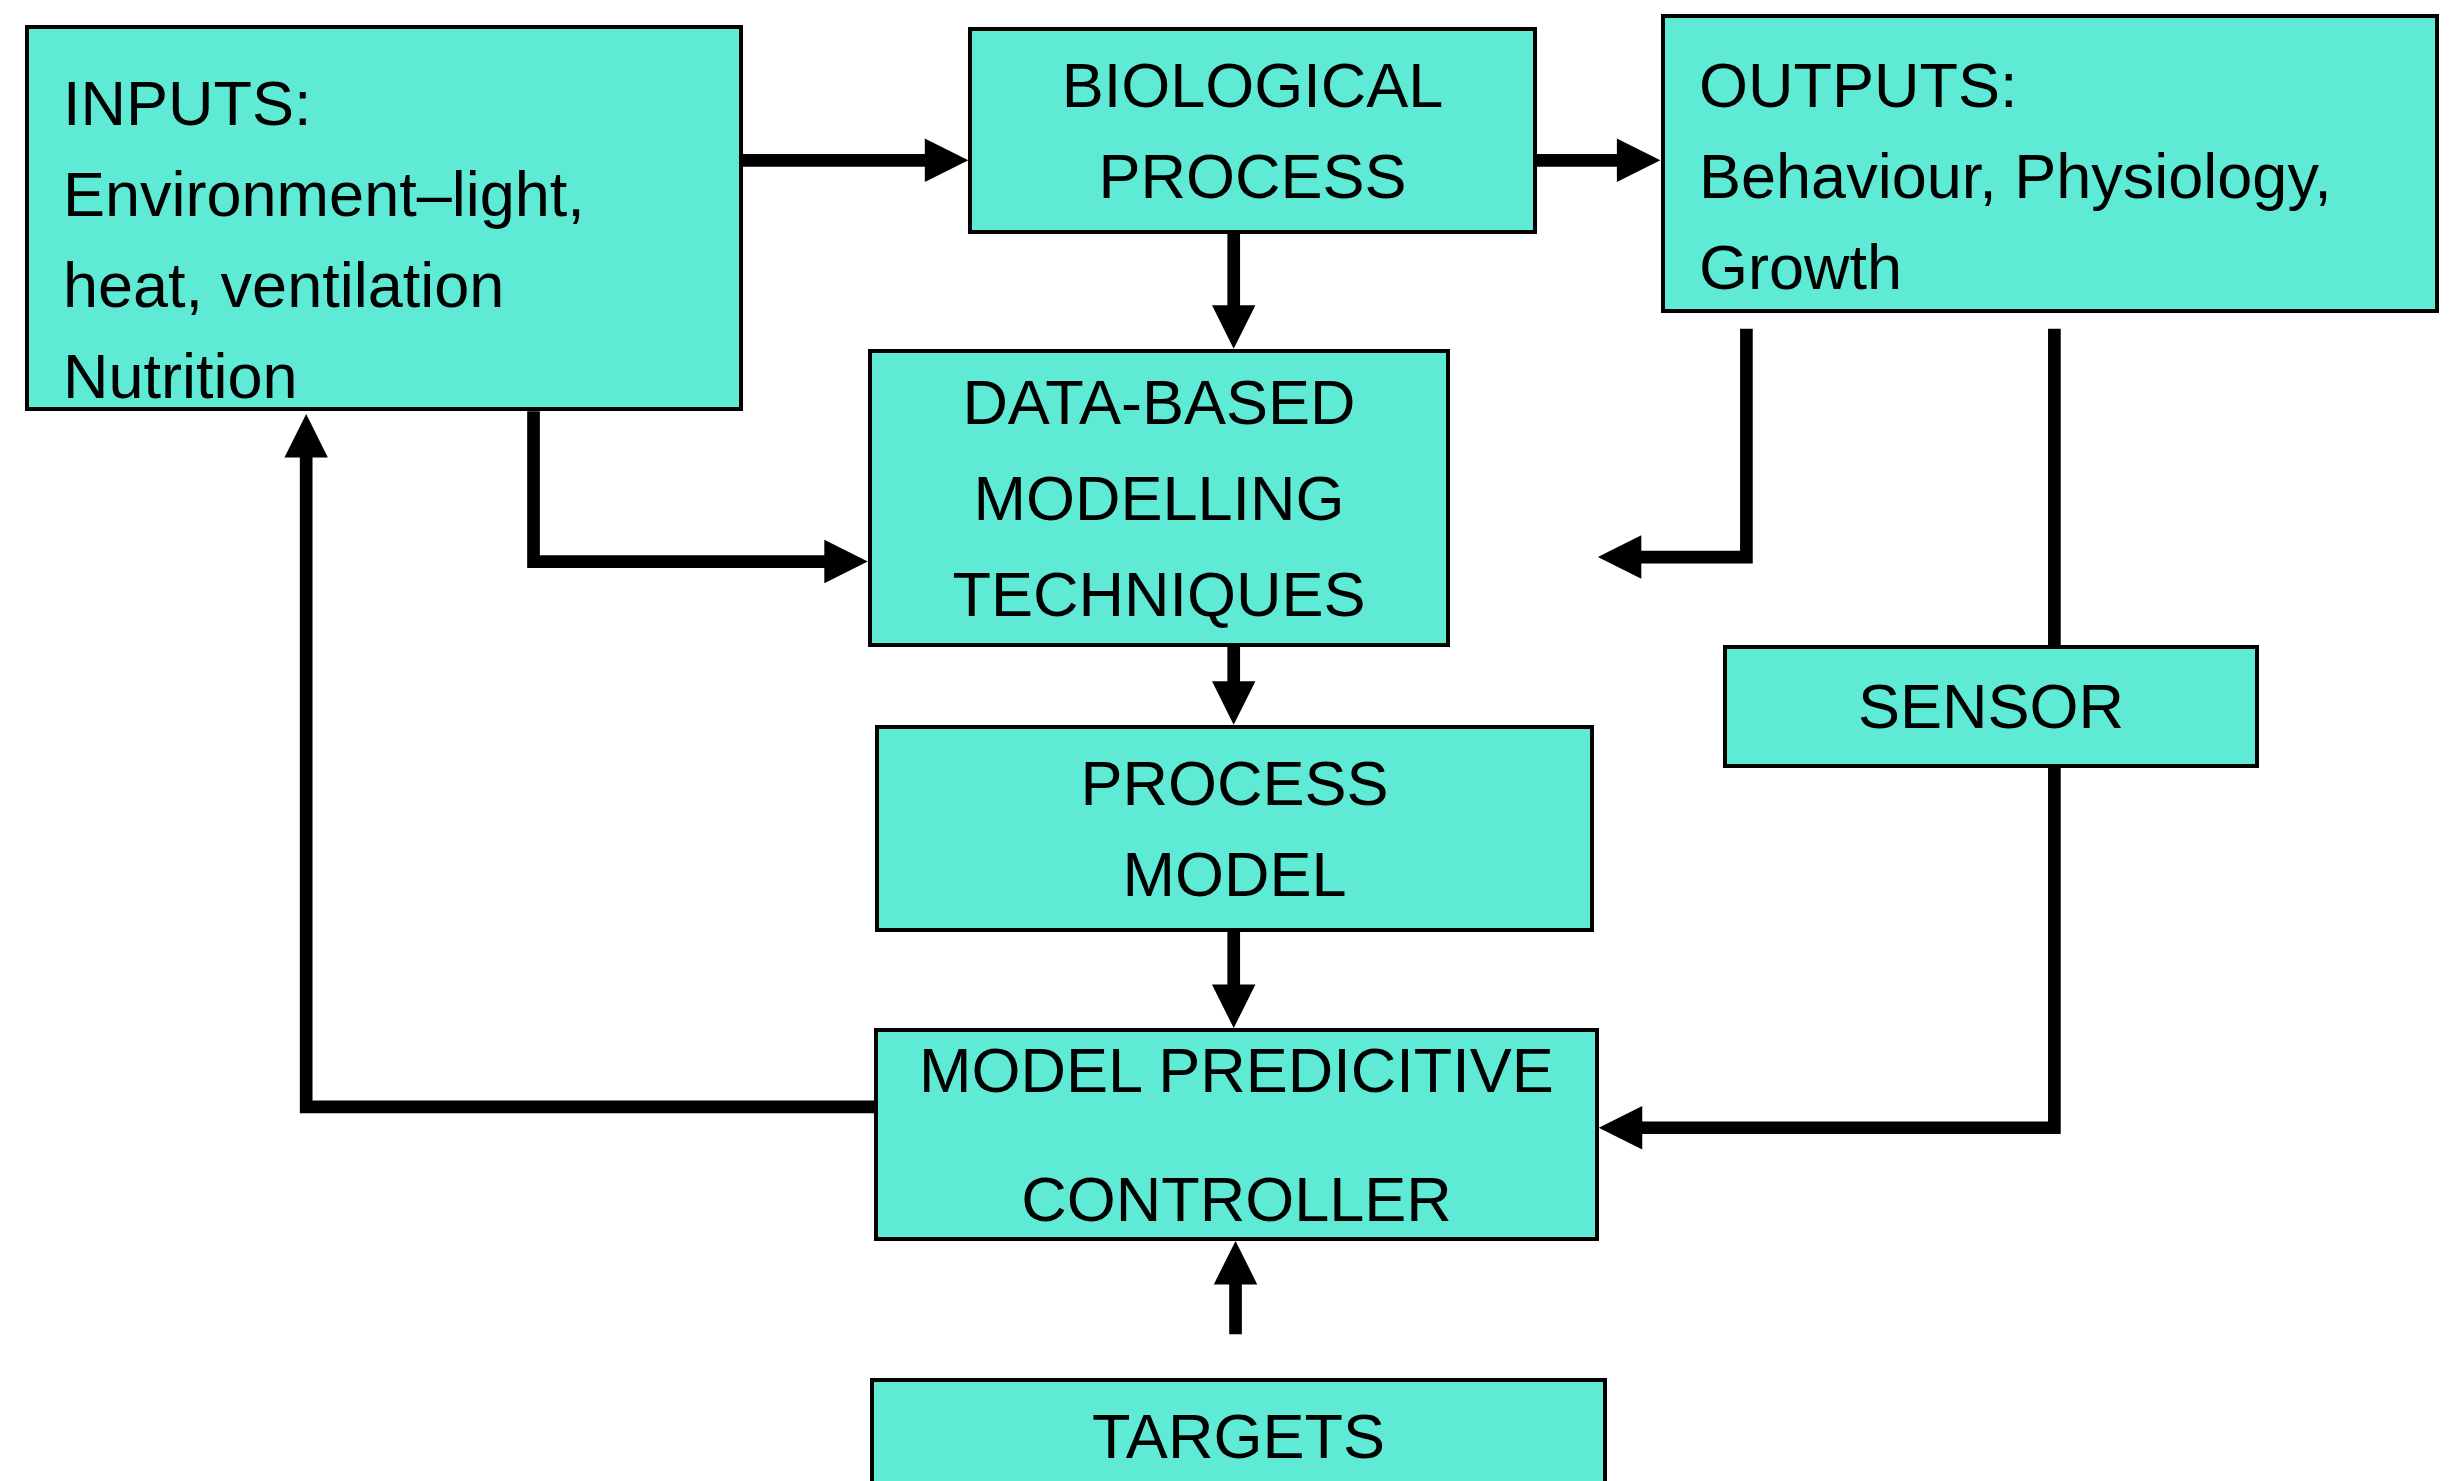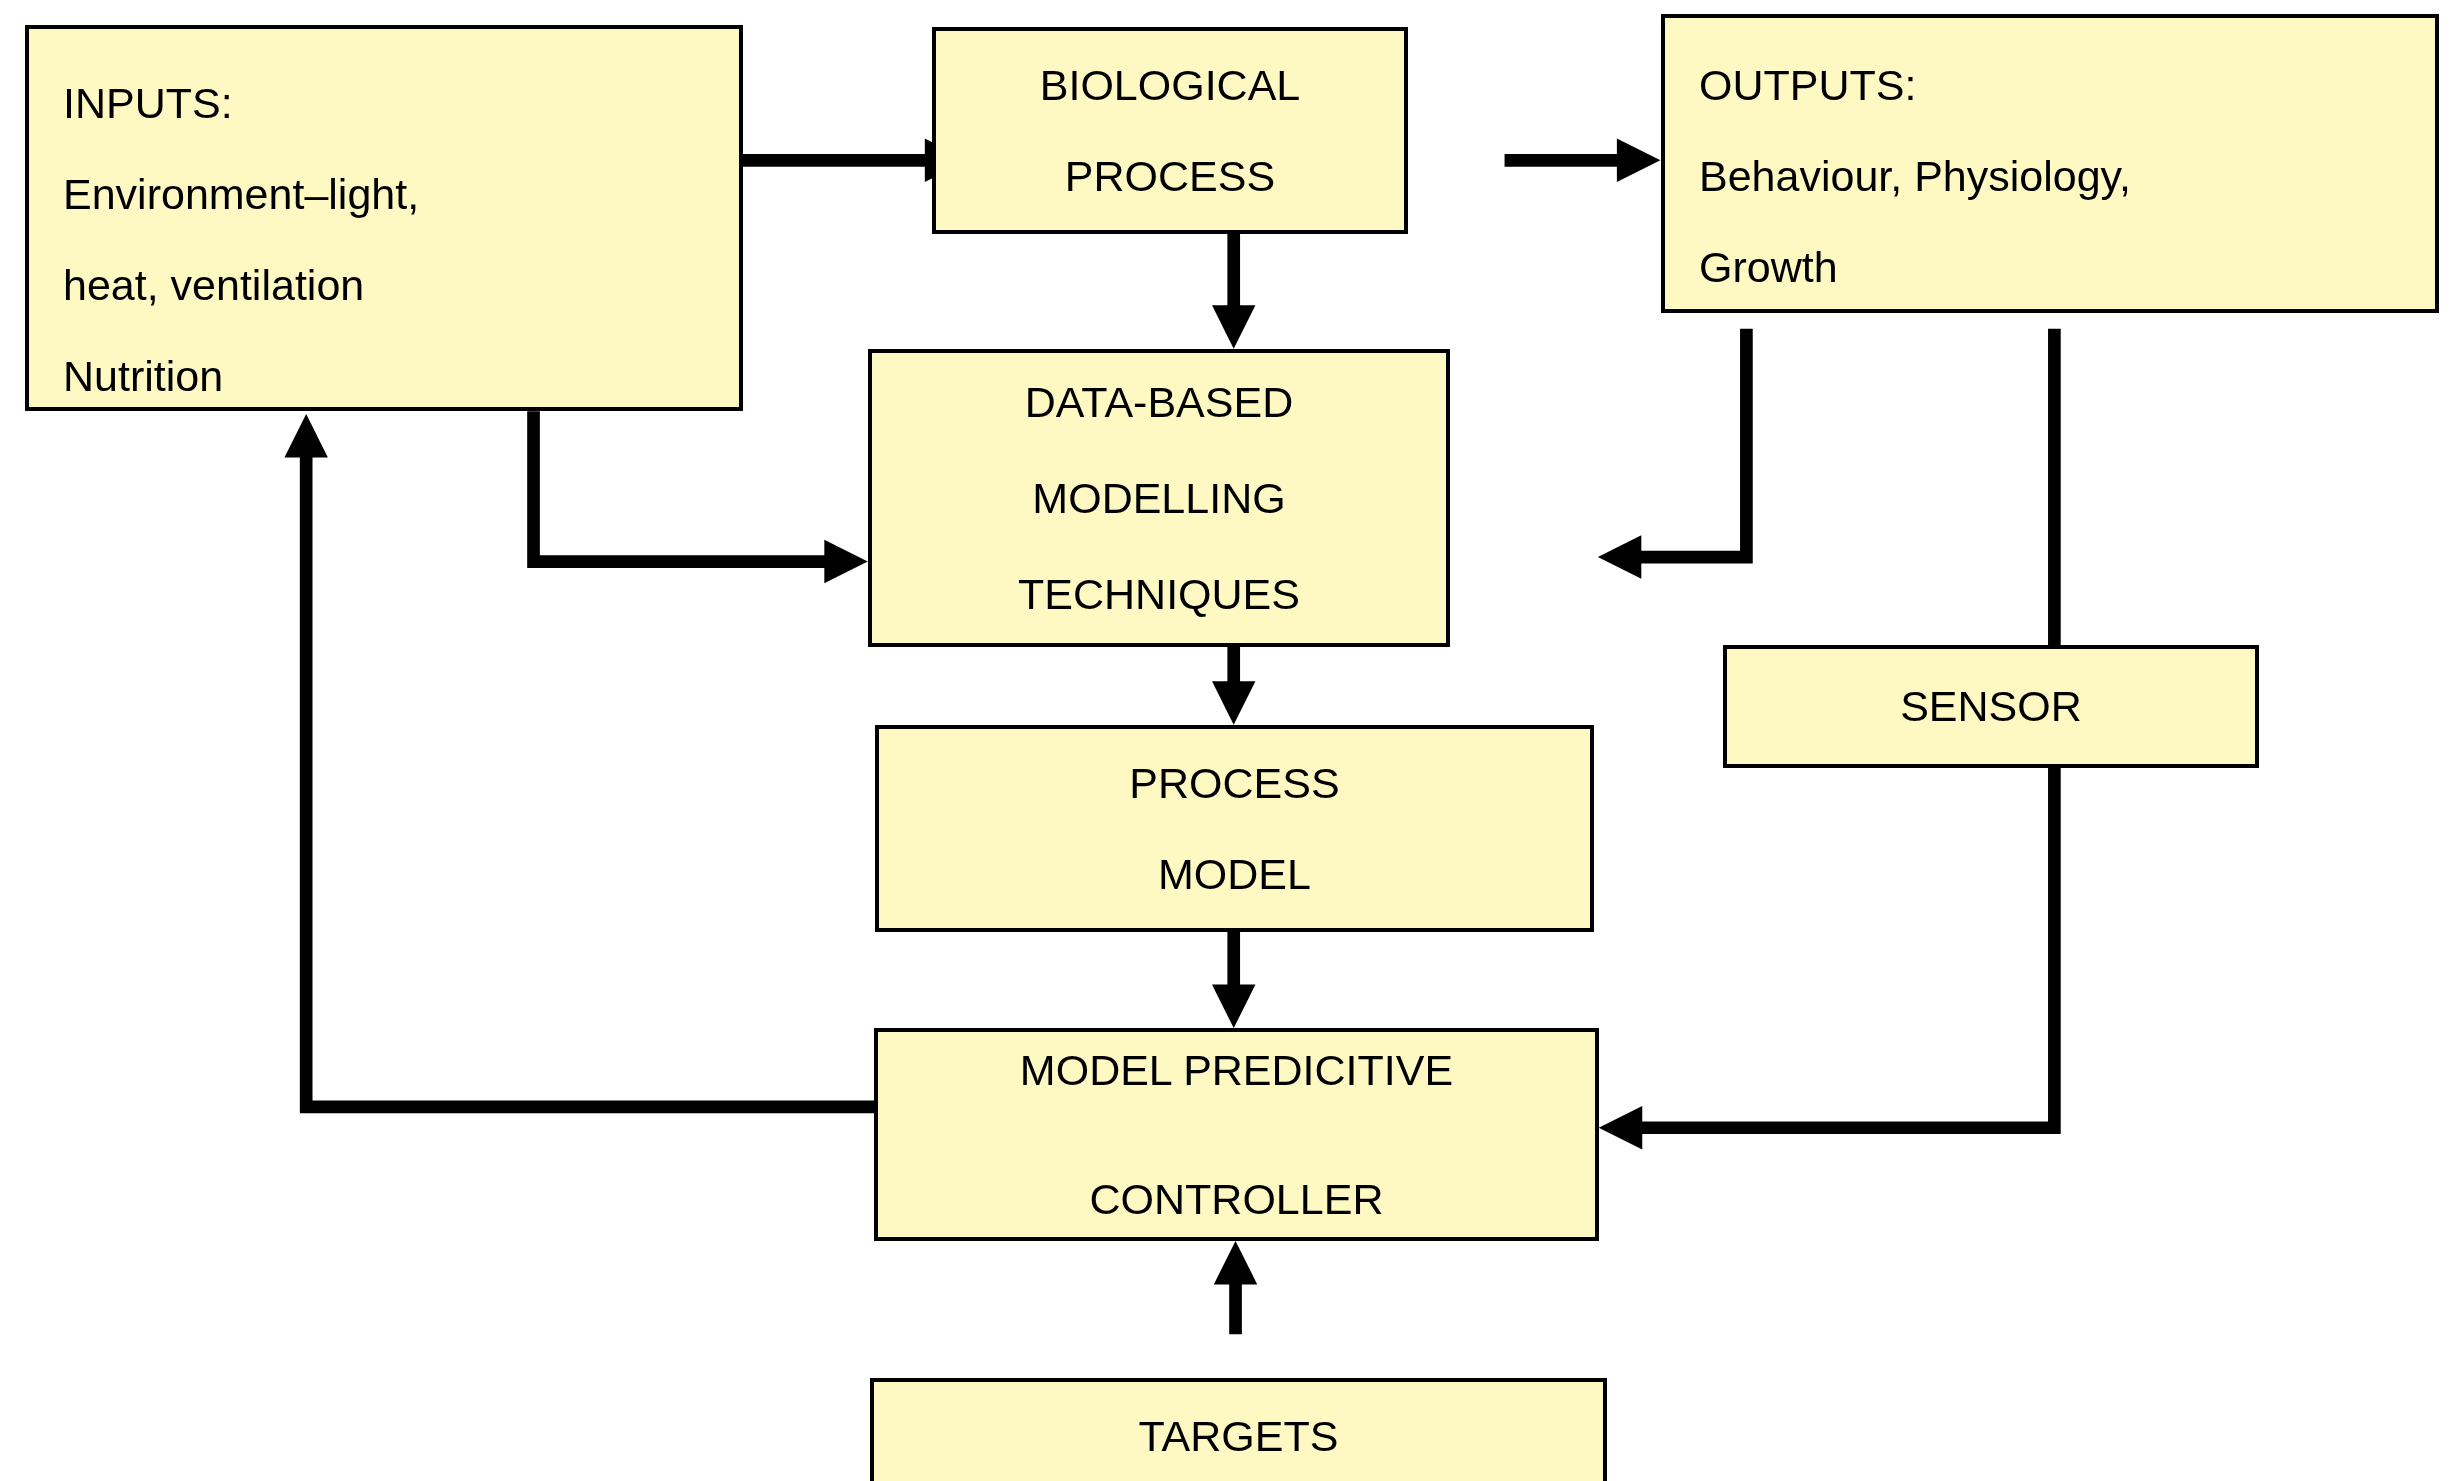--- a/index.html
+++ b/index.html
@@ -12,39 +12,39 @@
     overflow:hidden;
   }
   .connector-layer{
     position:absolute;left:0;top:0;width:2462px;height:1481px;
     z-index:1;
   }
   .shaft{stroke:#000000;stroke-width:14;fill:none;stroke-linejoin:miter;}
   .head{fill:#000000;stroke:none;}
   .box{
     position:absolute;
-    background:#fef9c3;
+    background:#5eead4;
     border:4.5px solid #000000;
     box-sizing:border-box;
     z-index:2;
-    font-size:43px;
+    font-size:63px;
     line-height:91px;
     white-space:nowrap;
   }
   .box.centered{
     display:flex;flex-direction:column;
     justify-content:center;align-items:center;
     text-align:center;
   }
   .box.lefted{
     text-align:left;
     padding-left:34px;
   }
   .box-inputs{left:25px;top:25px;width:718px;height:386px;padding-top:29px;}
-  .box-biological{left:932px;top:27px;width:476px;height:207px;}
+  .box-biological{left:968px;top:27px;width:569px;height:207px;}
   .box-outputs{left:1661px;top:14px;width:778px;height:299px;padding-top:22px;}
   .box-databased{left:868px;top:349px;width:582px;height:298px;line-height:96px;}
   .box-sensor{left:1723px;top:645px;width:536px;height:123px;}
   .box-process{left:875px;top:725px;width:719px;height:207px;}
   .box-mpc{left:874px;top:1028px;width:725px;height:213px;gap:38px;}
   .box-targets{left:870px;top:1334px;width:737px;height:117px;margin-top:44px;}
 </style>
 </head>
 <body>
 

